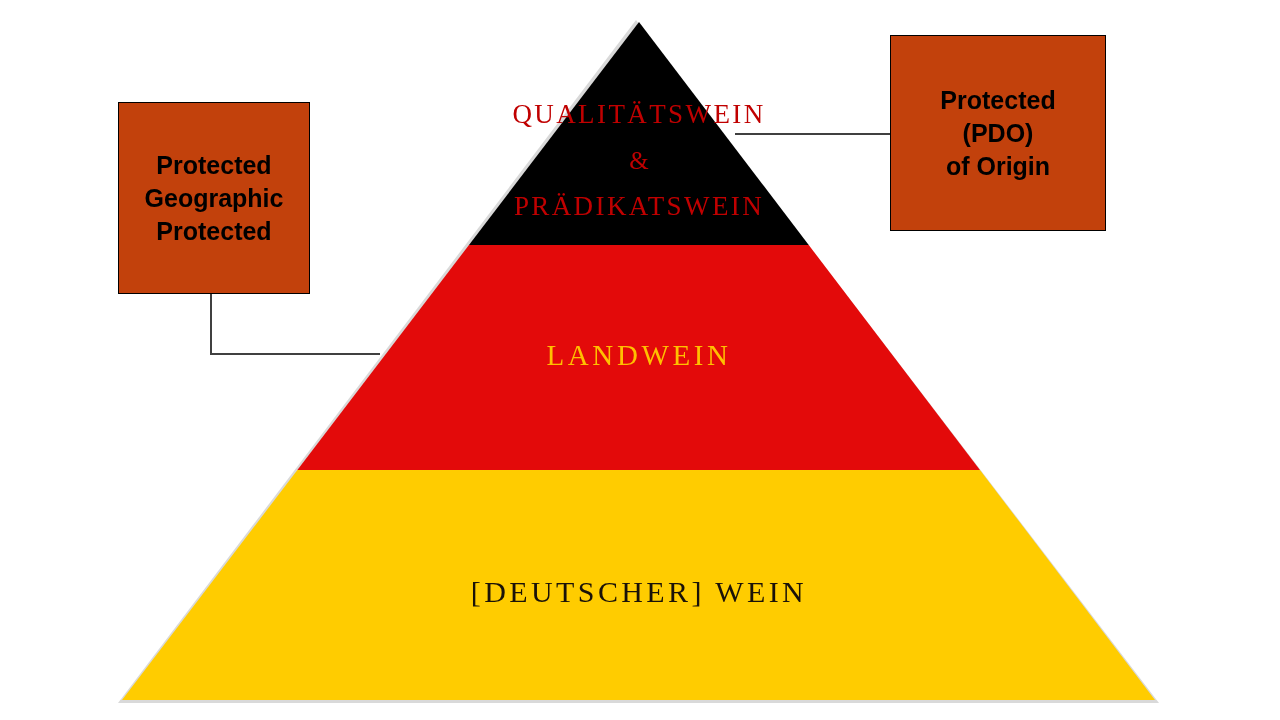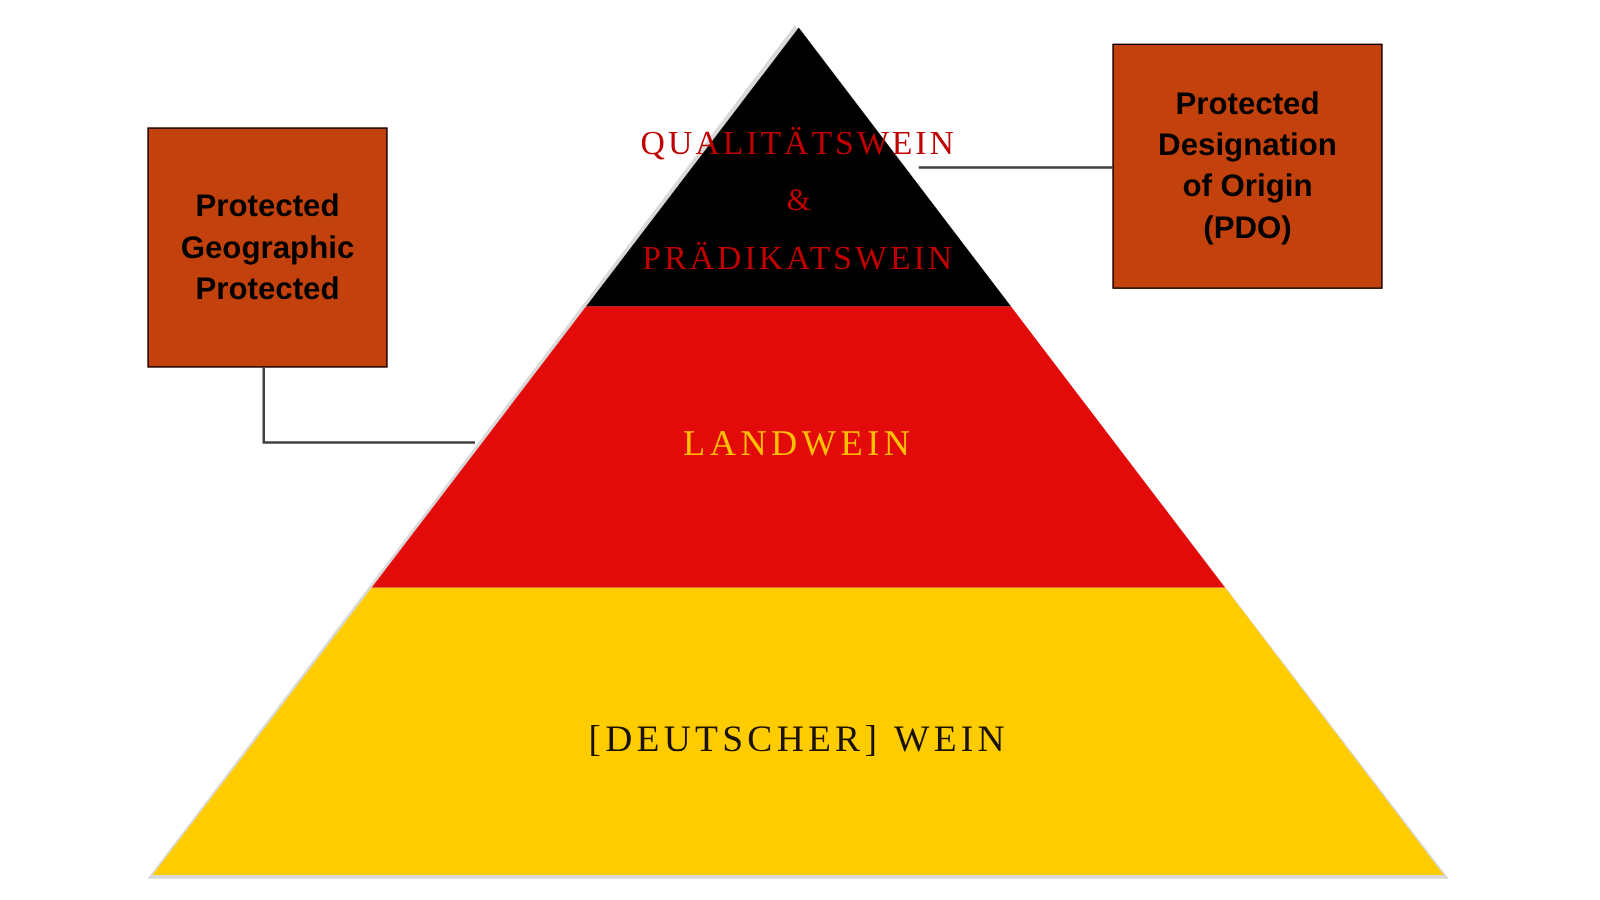--- a/index.html
+++ b/index.html
@@ -176,19 +176,18 @@
     <div class="callout-text" style="color: rgb(0, 0, 0);">
       <div>Protected</div>
       <div>Geographic</div>
       <div>Protected</div>
     </div>
   </div>
 
   <div class="callout-box" id="callout-pdo" style="border-color: rgb(0, 0, 0);">
     <div class="callout-text" style="color: rgb(0, 0, 0);">
       <div>Protected</div>
-      <div>Designation</div>
+      <div>(PDO)</div>
       <div>of Origin</div>
-      <div>(PDO)</div>
     </div>
   </div>
 
 </div>
 
 </body></html>

